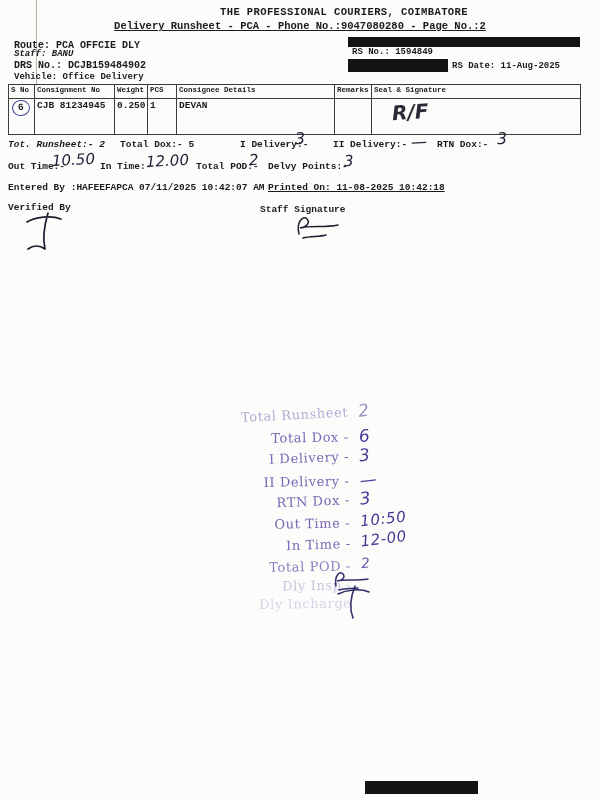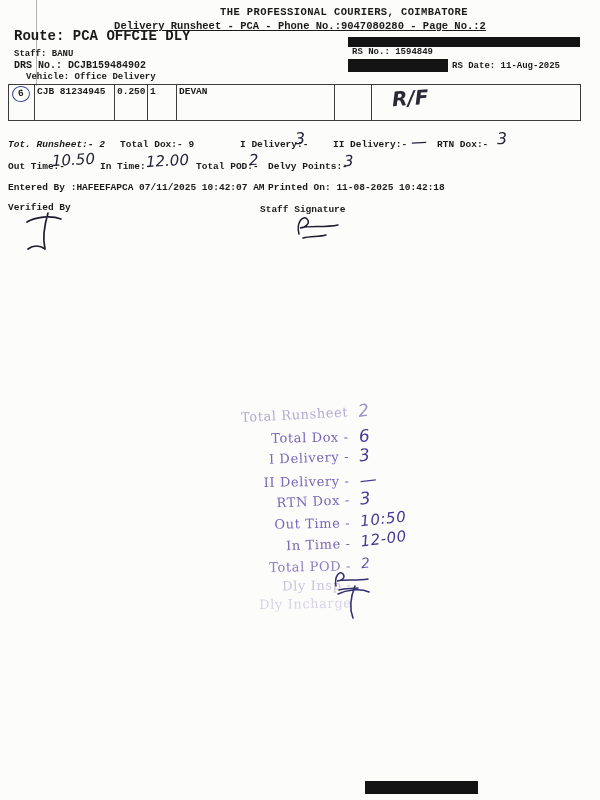--- a/index.html
+++ b/index.html
@@ -6,24 +6,24 @@
   body{
     width:600px;height:800px;position:relative;background:#fcfcfa;
     font-family:"Liberation Mono","DejaVu Sans Mono",monospace;overflow:hidden;
   }
   .abs{position:absolute;white-space:nowrap;}
   .p{font-family:"Liberation Mono","DejaVu Sans Mono",monospace;font-weight:700;color:#1b1b1b;font-size:9.5px;}
   .hand{font-family:"DejaVu Sans",sans-serif;font-style:italic;color:#23233a;transform:rotate(-3deg);}
   .bar{position:absolute;background:#141414;}
   #title{top:6px;left:0;width:100%;text-align:center;font-size:10.5px;letter-spacing:.4px;padding-left:44px;}
   #subtitle{top:20px;left:0;width:100%;text-align:center;font-size:10.5px;text-decoration:underline;}
-  #route{left:14px;top:28px;font-size:14px;}
-  #staff{left:14px;top:49px;font-size:9px;}
+  #route{left:14px;top:40px;font-size:10px;}
+  #staff{left:14px;top:49px;font-size:9px;font-style:italic;}
   #drs{left:14px;top:60px;font-size:10px;}
-  #vehicle{left:14px;top:72px;font-size:9px;margin-left:12px;}
+  #vehicle{left:14px;top:72px;font-size:9px;}
   #bar1{left:348px;top:37px;width:232px;height:10px;}
   #rsno{left:352px;top:47px;font-size:9px;}
   #bar2{left:348px;top:59px;width:100px;height:13px;}
   #rsdate{left:452px;top:61px;font-size:9px;}
   #scanline{left:36px;top:0;width:1px;height:86px;background:#b5b3ac;position:absolute;}
 
   
   #runsheet-table{position:absolute;left:8px;top:84px;border-collapse:collapse;table-layout:fixed;width:572px;}
   #runsheet-table td,#runsheet-table th{border:1px solid #3c3c3c;padding:1px 2px;vertical-align:top;text-align:left;
     font-family:"Liberation Mono","DejaVu Sans Mono",monospace;font-weight:700;color:#1b1b1b;overflow:hidden;}
@@ -36,21 +36,21 @@
   #seal-hand{position:absolute;left:20px;top:1px;font-size:20px;color:#2a2a36;transform:rotate(-4deg);}
 
   
   #sum1{left:8px;top:139px;font-style:italic;} #sum2{left:120px;top:139px;} #sum3{left:240px;top:139px;}
   #sum4{left:333px;top:139px;} #sum5{left:437px;top:139px;}
   #sum3v{left:295px;top:129px;font-size:16px;} #sum4v{left:411px;top:132px;font-size:16px;}
   #sum5v{left:497px;top:129px;font-size:16px;}
   #t1{left:8px;top:161px;} #t2{left:100px;top:161px;} #t3{left:196px;top:161px;} #t4{left:268px;top:161px;text-align:center;}
   #t1v{left:52px;top:151px;font-size:15px;} #t2v{left:146px;top:152px;font-size:15px;}
   #t3v{left:249px;top:151px;font-size:15px;} #t4v{left:344px;top:152px;font-size:15px;}
-  #entered{left:8px;top:182px;} #printed{left:268px;top:182px;}
+  #entered{left:8px;top:182px;} #printed{left:268px;top:182px;text-decoration:underline;}
   #verified{left:8px;top:202px;text-align:right;} #staffsig{left:260px;top:204px;}
   #sig-verified{position:absolute;left:20px;top:210px;}
   #sig-staff{position:absolute;left:292px;top:212px;}
 
   
   #stamp{position:absolute;left:180px;top:404px;width:270px;height:220px;transform:rotate(-1deg);}
   .stamp-line{position:absolute;left:0;width:170px;text-align:right;
     font-family:"DejaVu Serif",serif;font-size:13px;color:#7a66b6;letter-spacing:.6px;}
   .stamp-value{position:absolute;left:180px;top:-6px;width:70px;text-align:left;
     font-family:"DejaVu Sans",sans-serif;font-style:italic;font-size:17px;color:#473a97;transform:rotate(-5deg);}
@@ -93,36 +93,45 @@
   <colgroup>
     <col class="c-sno">
       <col class="c-con">
       <col class="c-wt">
       <col class="c-pcs">
     <col class="c-det">
       <col class="c-rem">
       <col class="c-seal">
   </colgroup>
   <tbody>
+      <tr>
+    <th>S No</th>
+    <th>Consignment No</th>
+    <th>Weight</th>
+    <th>PCS</th>
+    <th>Consignee Details</th>
+    <th>Remarks</th>
+    <th>Seal &amp; Signature</th>
+  </tr>
   <tr>
     <td><span class="circled">6</span></td>
     <td>CJB 81234945</td>
     <td>0.250</td>
     <td>1</td>
     <td>DEVAN</td>
     <td></td>
     <td class="seal-cell">
       <span id="seal-hand" class="hand">R/F</span>
     </td>
   </tr>
 </tbody>
   </table>
 
 <div class="abs p" id="sum1">Tot. Runsheet:- 2</div>
-<div class="abs p" id="sum2">Total Dox:- 9</div>
+<div class="abs p" id="sum2">Total Dox:- 5</div>
 <div class="abs p" id="sum3">I Delivery:-</div>
 <div class="abs hand" id="sum3v">3</div>
 <div class="abs p" id="sum4">II Delivery:-</div>
 <div class="abs hand" id="sum4v">—</div>
 <div class="abs p" id="sum5">RTN Dox:-</div>
 <div class="abs hand" id="sum5v">3</div>
 
 <div class="abs p" id="t1">Out Time:-</div>
 <div class="abs hand" id="t1v">10.50</div>
 <div class="abs p" id="t2">In Time:-</div>

